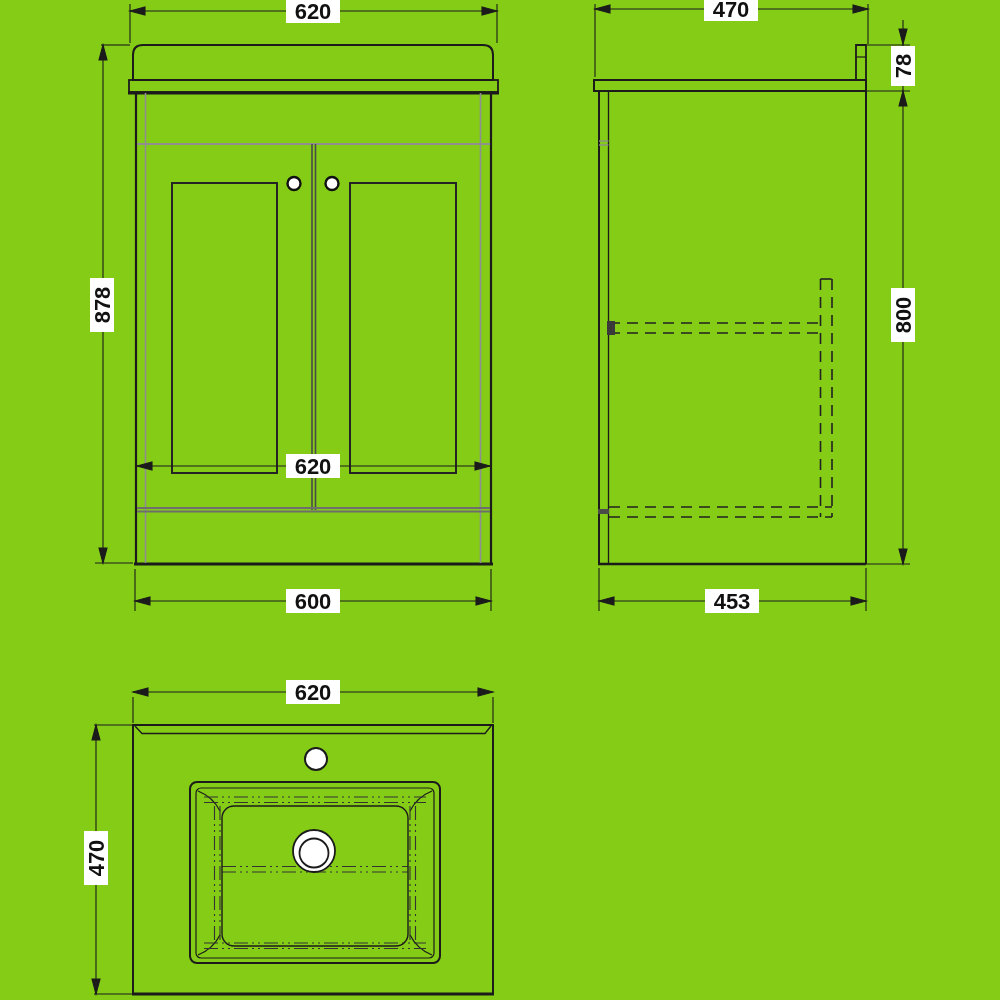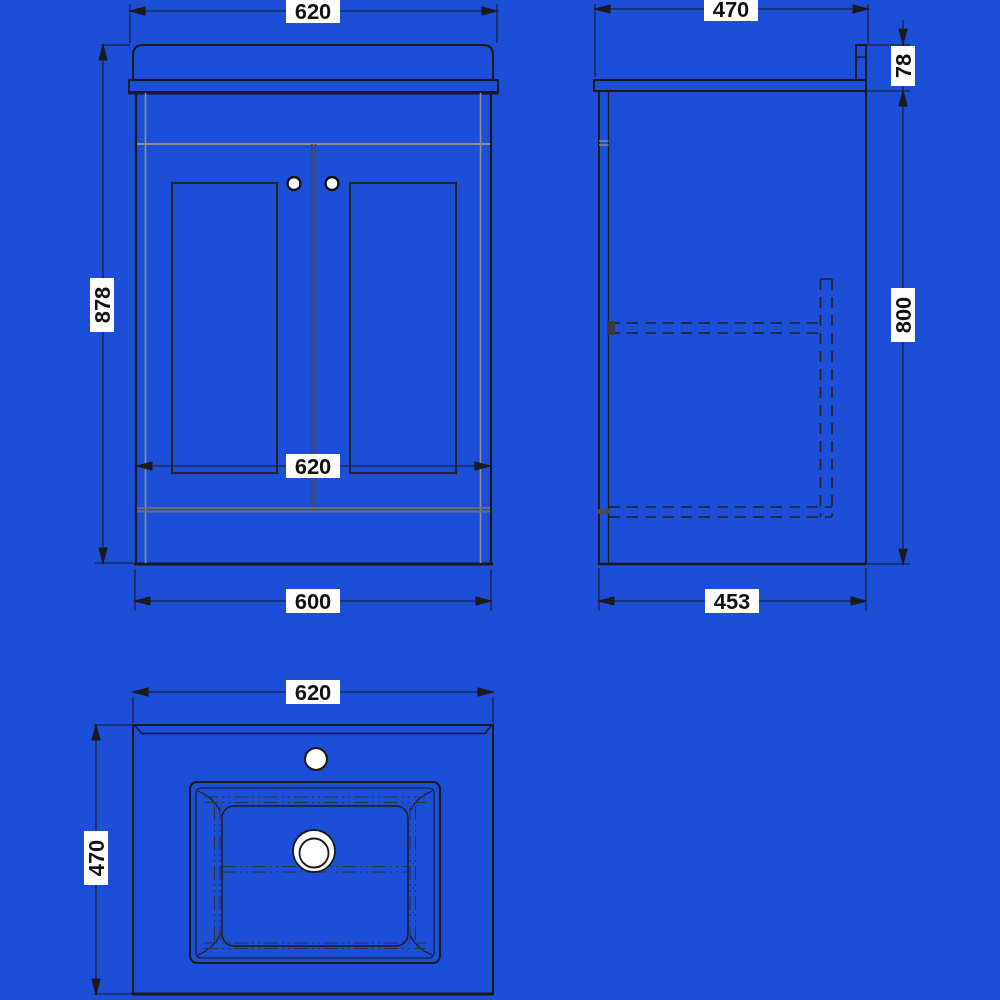--- a/index.html
+++ b/index.html
@@ -1,16 +1,16 @@
 <!DOCTYPE html>
 <html><head>
 <meta charset="utf-8">
 <style>
   html,body{margin:0;padding:0;background:#fff;}
-  .stage{position:relative;width:1000px;height:1000px;background:#1d4ed8;overflow:hidden;
+  .stage{position:relative;width:1000px;height:1000px;background:#84cc16;overflow:hidden;
          font-family:"Liberation Sans", sans-serif;}
   svg{display:block}
   .dimtext{font-family:"Liberation Sans", sans-serif;font-size:22px;font-weight:bold;fill:#111;}
   .lbl-bg{fill:#ffffff;stroke:none;}
 </style>
 </head>
 <body>
 
 <div class="stage">
 <svg width="1000" height="1000" viewBox="0 0 1000 1000">

